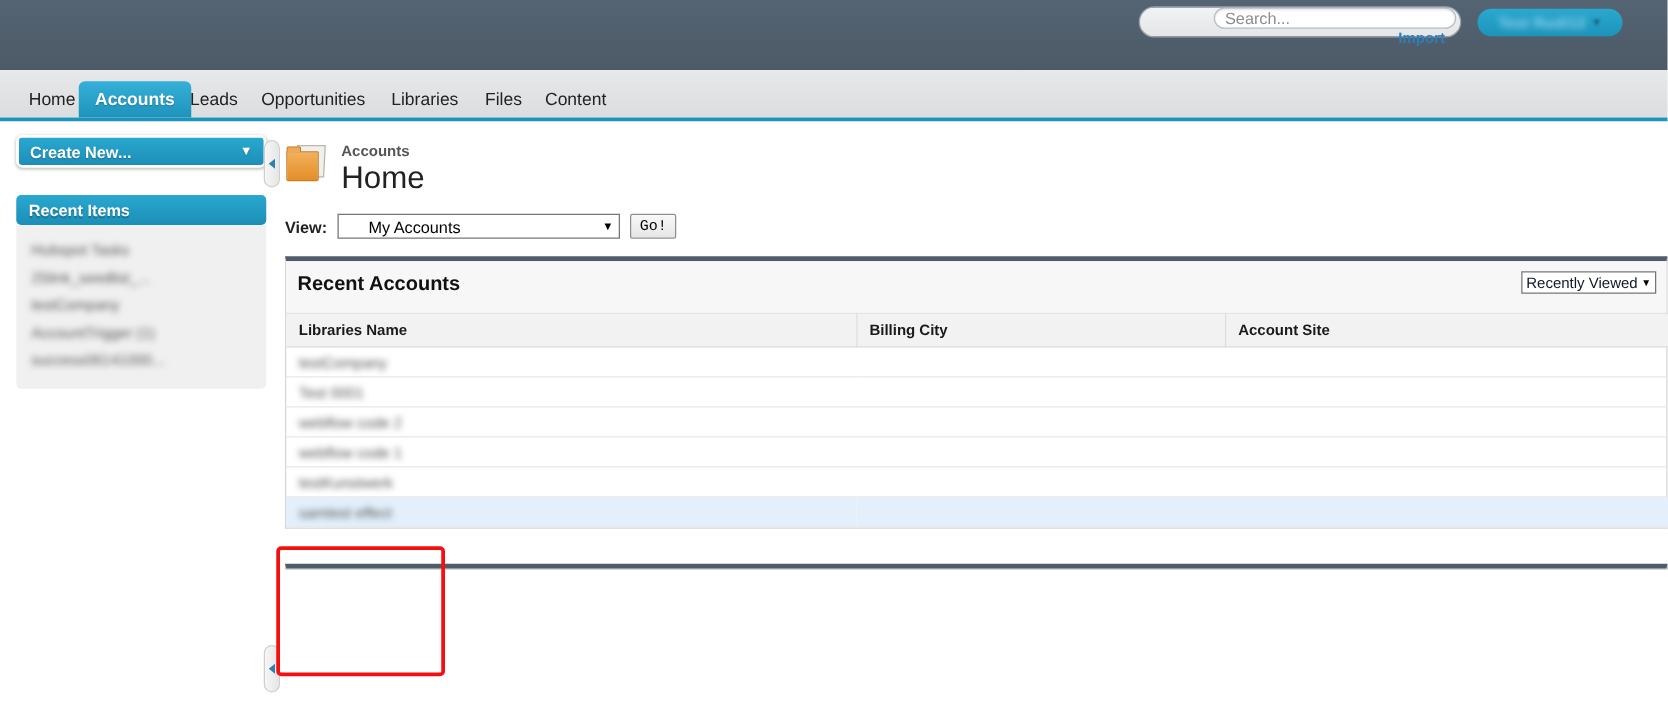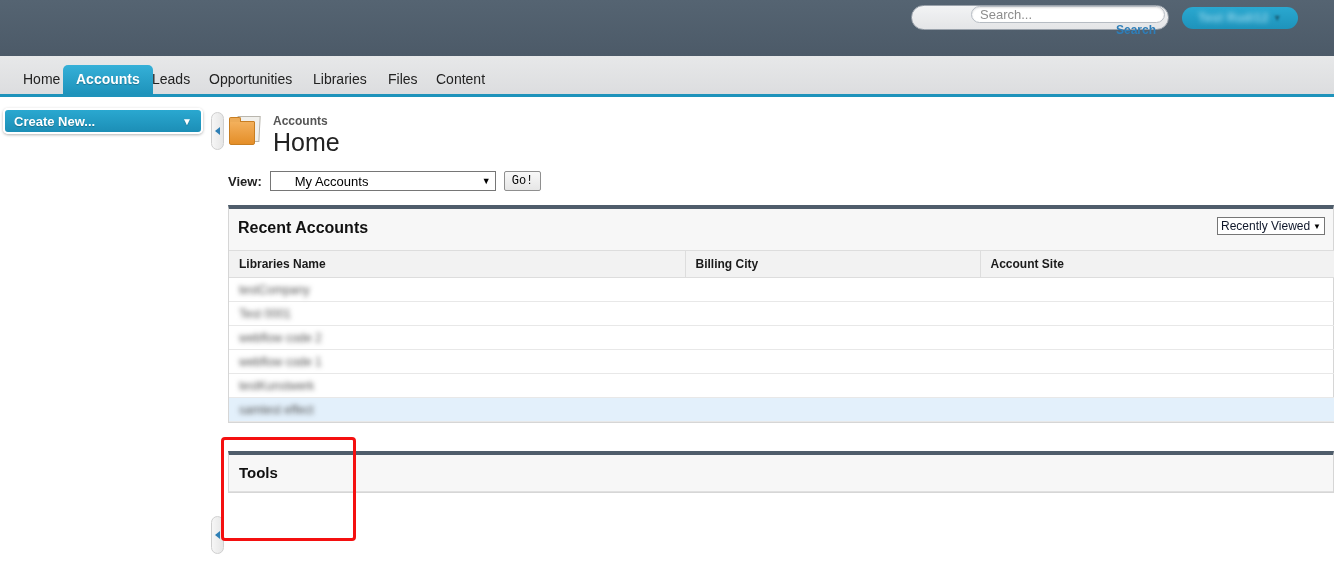--- a/index.html
+++ b/index.html
@@ -99,21 +99,21 @@
     white-space: nowrap;
   }
   .tab.active {
     background: linear-gradient(180deg,#35b0d8 0%, #1e93bb 100%);
     color: #ffffff;
     font-weight: bold;
     text-shadow: 0 1px 1px rgba(0,0,0,0.25);
   }
 
   
-  .sidebar { position: absolute; left: 3px; top: 108px; width: 200px; }
+  .sidebar { position: absolute; left: 13px; top: 108px; width: 200px; }
   .create-new {
     width: 200px; height: 26px;
     border-radius: 5px;
     background: linear-gradient(180deg,#2aa8d0 0%, #1c8eb6 100%);
     border: 2px solid #ffffff;
     box-shadow: 0 1px 3px rgba(0,0,0,0.3);
     color: #ffffff;
     font-size: 13px; font-weight: bold;
     display: flex; align-items: center;
     padding: 0 9px;
@@ -320,21 +320,21 @@
     z-index: 40;
   }
 </style>
 </head>
 <body>
 
 <div class="topbar">
 
   <div class="search-wrap">
     <input class="search-input" type="text" placeholder="Search..." style="">
-    <button class="search-btn">Search</button>
+    <button class="search-btn">Import</button>
   </div>
 
   <button class="user-btn">
     <span class="uname">Test Rudi12</span>
     <span class="ucaret">▼</span>
   </button>
 </div>
 
 <div class="tabbar">
   <div class="tab" id="tab0" style="left:10px;">Home</div>
@@ -345,20 +345,30 @@
   <div class="tab" id="tab5" style="left:375px;">Files</div>
   <div class="tab" id="tab6" style="left:423px;">Content</div>
 </div>
 
 <div class="sidebar">
   <div class="create-new">
     <span class="cn-label">Create New...</span>
     <span class="cn-caret">▼</span>
   </div>
 
+  <div class="recent-panel">
+    <div class="recent-head">Recent Items</div>
+    <div class="recent-body">
+      <div class="recent-item">Hubspot Tasks</div>
+      <div class="recent-item">25link_seedlist_...</div>
+      <div class="recent-item">testCompany</div>
+      <div class="recent-item">AccountTrigger (1)</div>
+      <div class="recent-item">success06141000...</div>
+    </div>
+  </div>
 </div>
 
 <div class="collapse-handle" id="handle-top">
   <span class="arrow"></span>
 </div>
 <div class="collapse-handle" id="handle-bottom">
   <span class="arrow"></span>
 </div>
 
 <div class="main">
@@ -435,20 +445,17 @@
         <tr class="hl">
           <td><span class="cellblur">samtest effect</span></td>
           <td></td>
           <td></td>
         </tr>
       </tbody>
     </table>
   </div>
 
   <div class="tools-panel">
-    <div class="tools-head">
-      <span class="tools-title">Tools</span>
-    </div>
   </div>
 
 </div>
 
 <div class="annotation"></div>
 
 </body></html>

